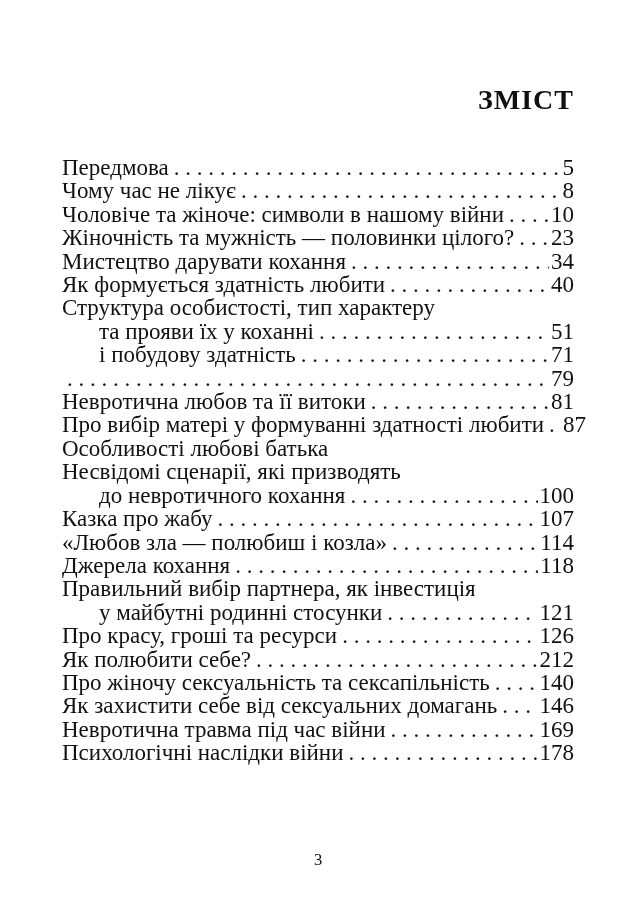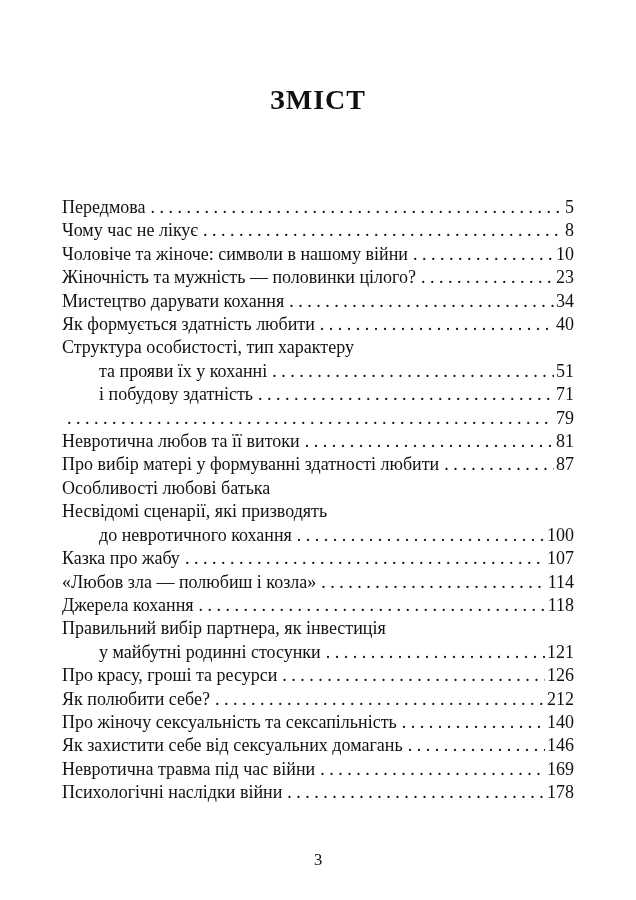--- a/index.html
+++ b/index.html
@@ -14,29 +14,29 @@
     margin: 0 auto;
     background: #ffffff;
     box-sizing: border-box;
     padding: 0 62px;
     font-family: "Liberation Serif", "DejaVu Serif", serif;
     color: #111111;
     overflow: hidden;
   }
   .toc-title {
     margin: 84px 0 0 0;
-    text-align: center;
+    text-align: right;
     font-size: 28px;
     font-weight: 700;
     letter-spacing: 1px;
     color: #111111;
   }
   .toc {
-    margin-top: 80px;
-    font-size: 18px;
+    margin-top: 40px;
+    font-size: 23px;
     line-height: 23.4px;
   }
   .toc-row {
     display: flex;
     align-items: baseline;
   }
   .toc-row.indent .toc-text {
     padding-left: 37px;
   }
   .toc-text {

